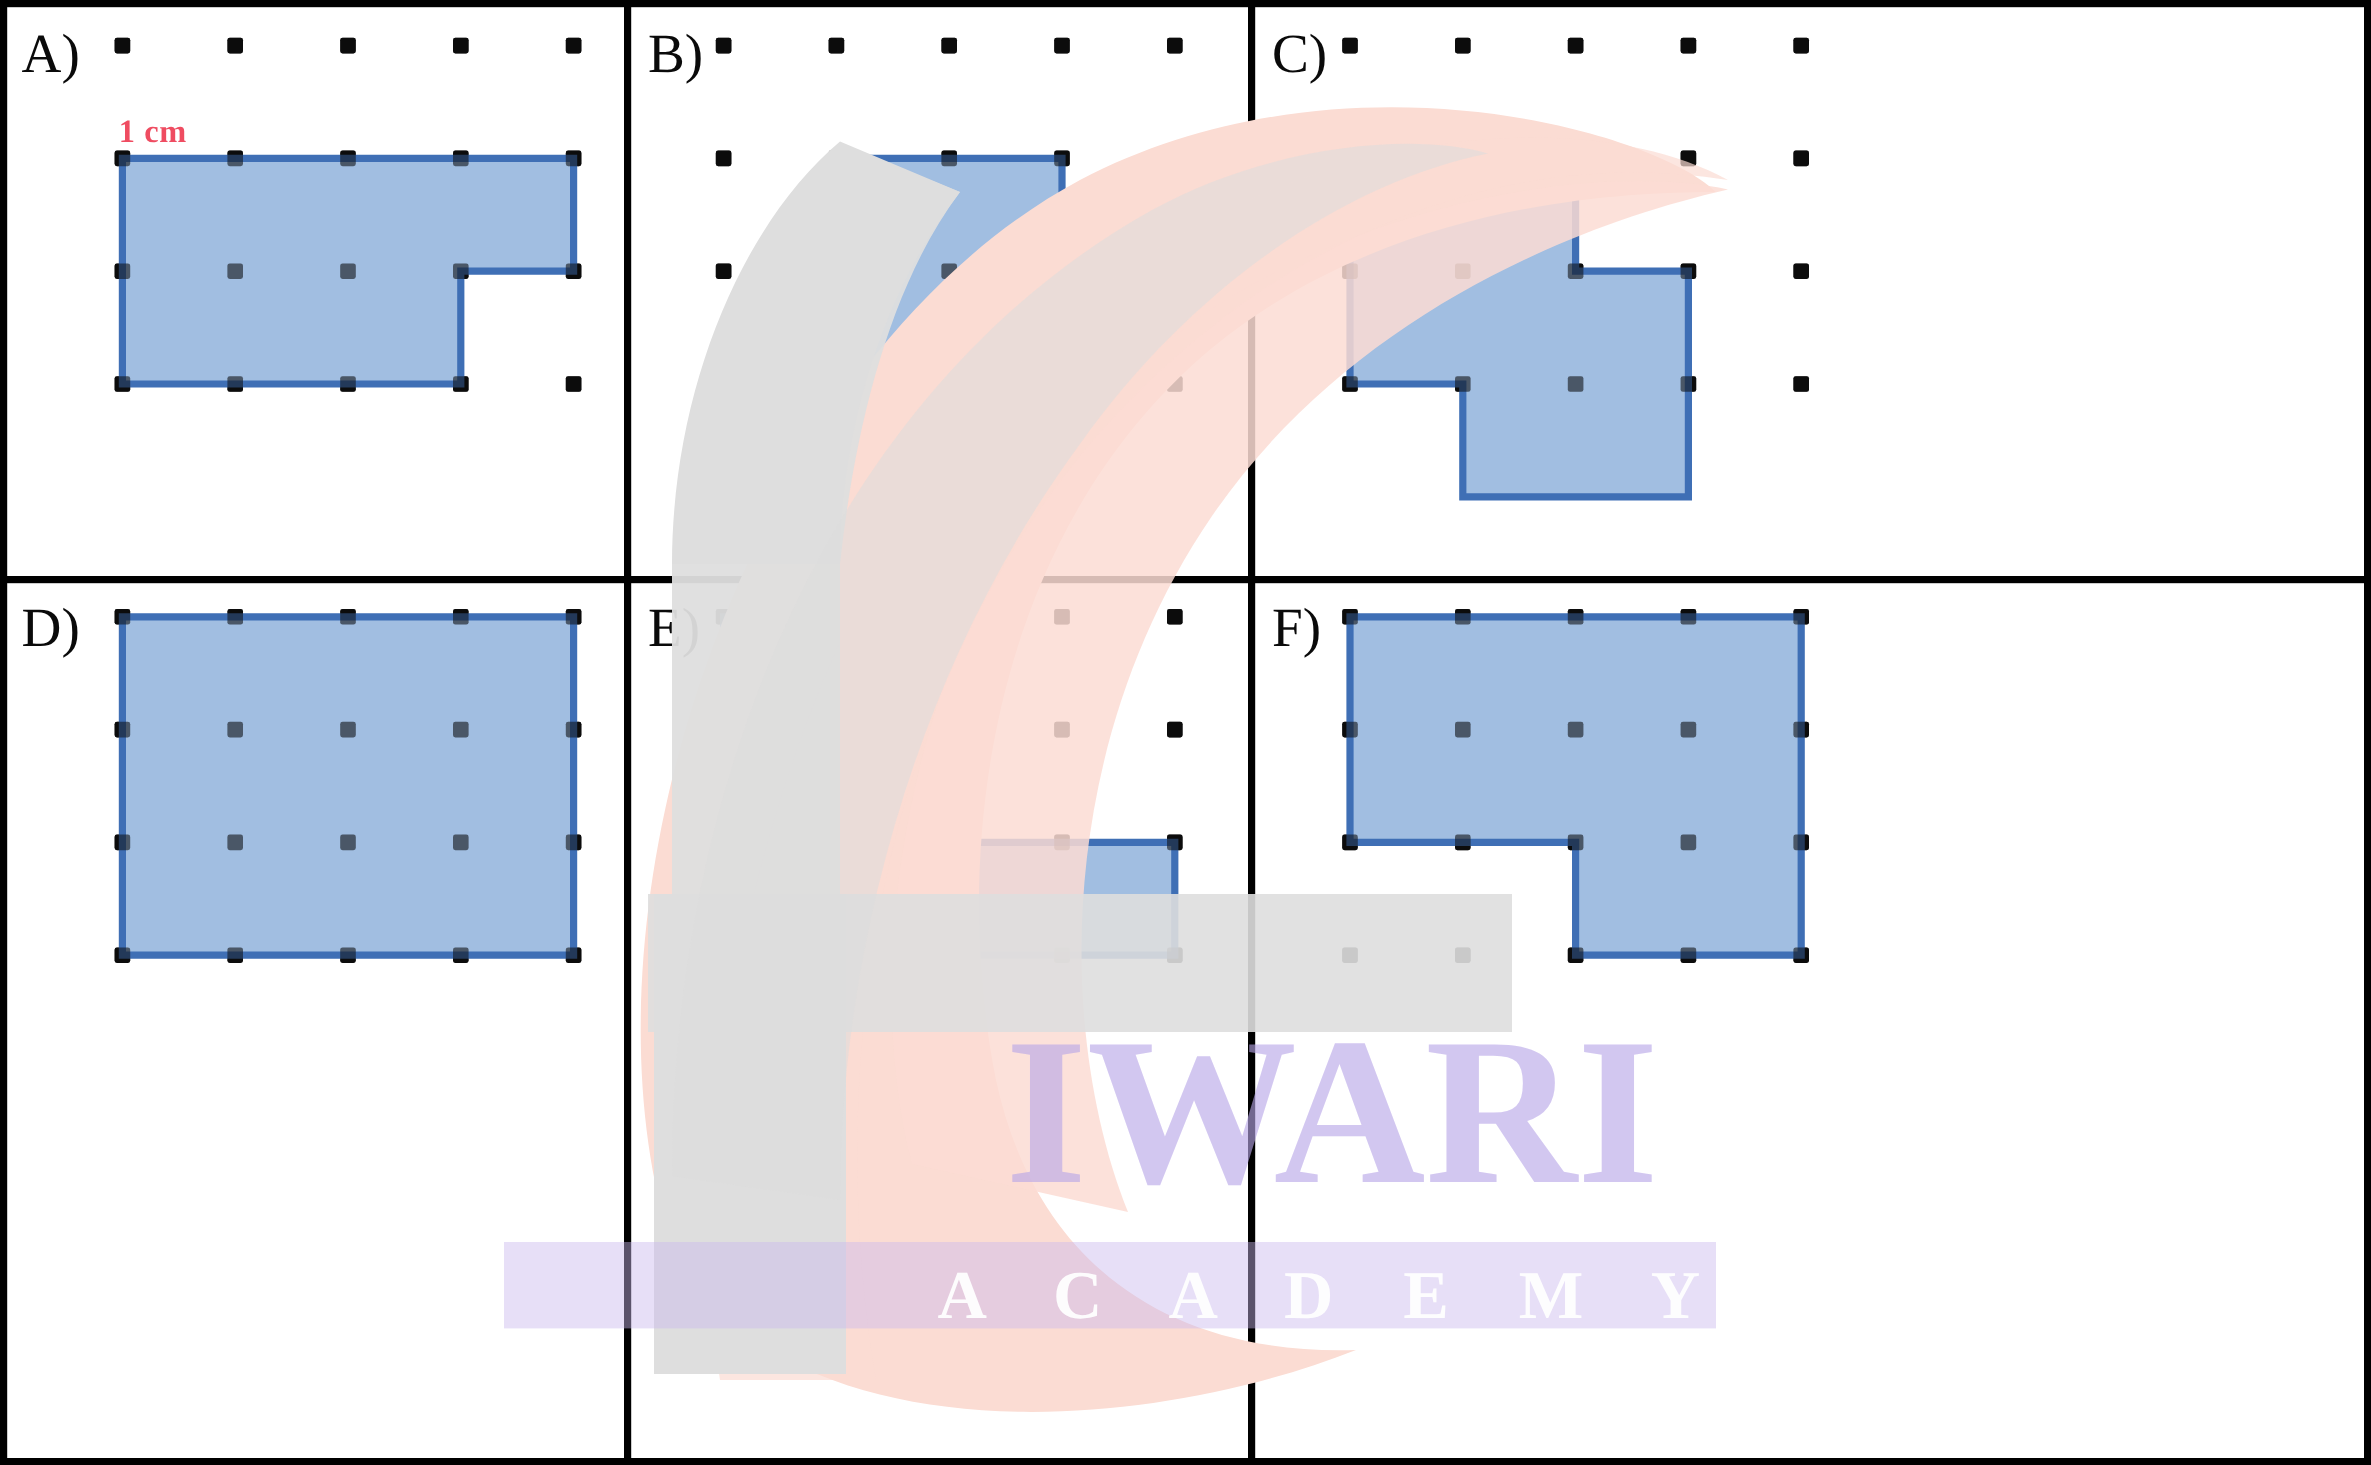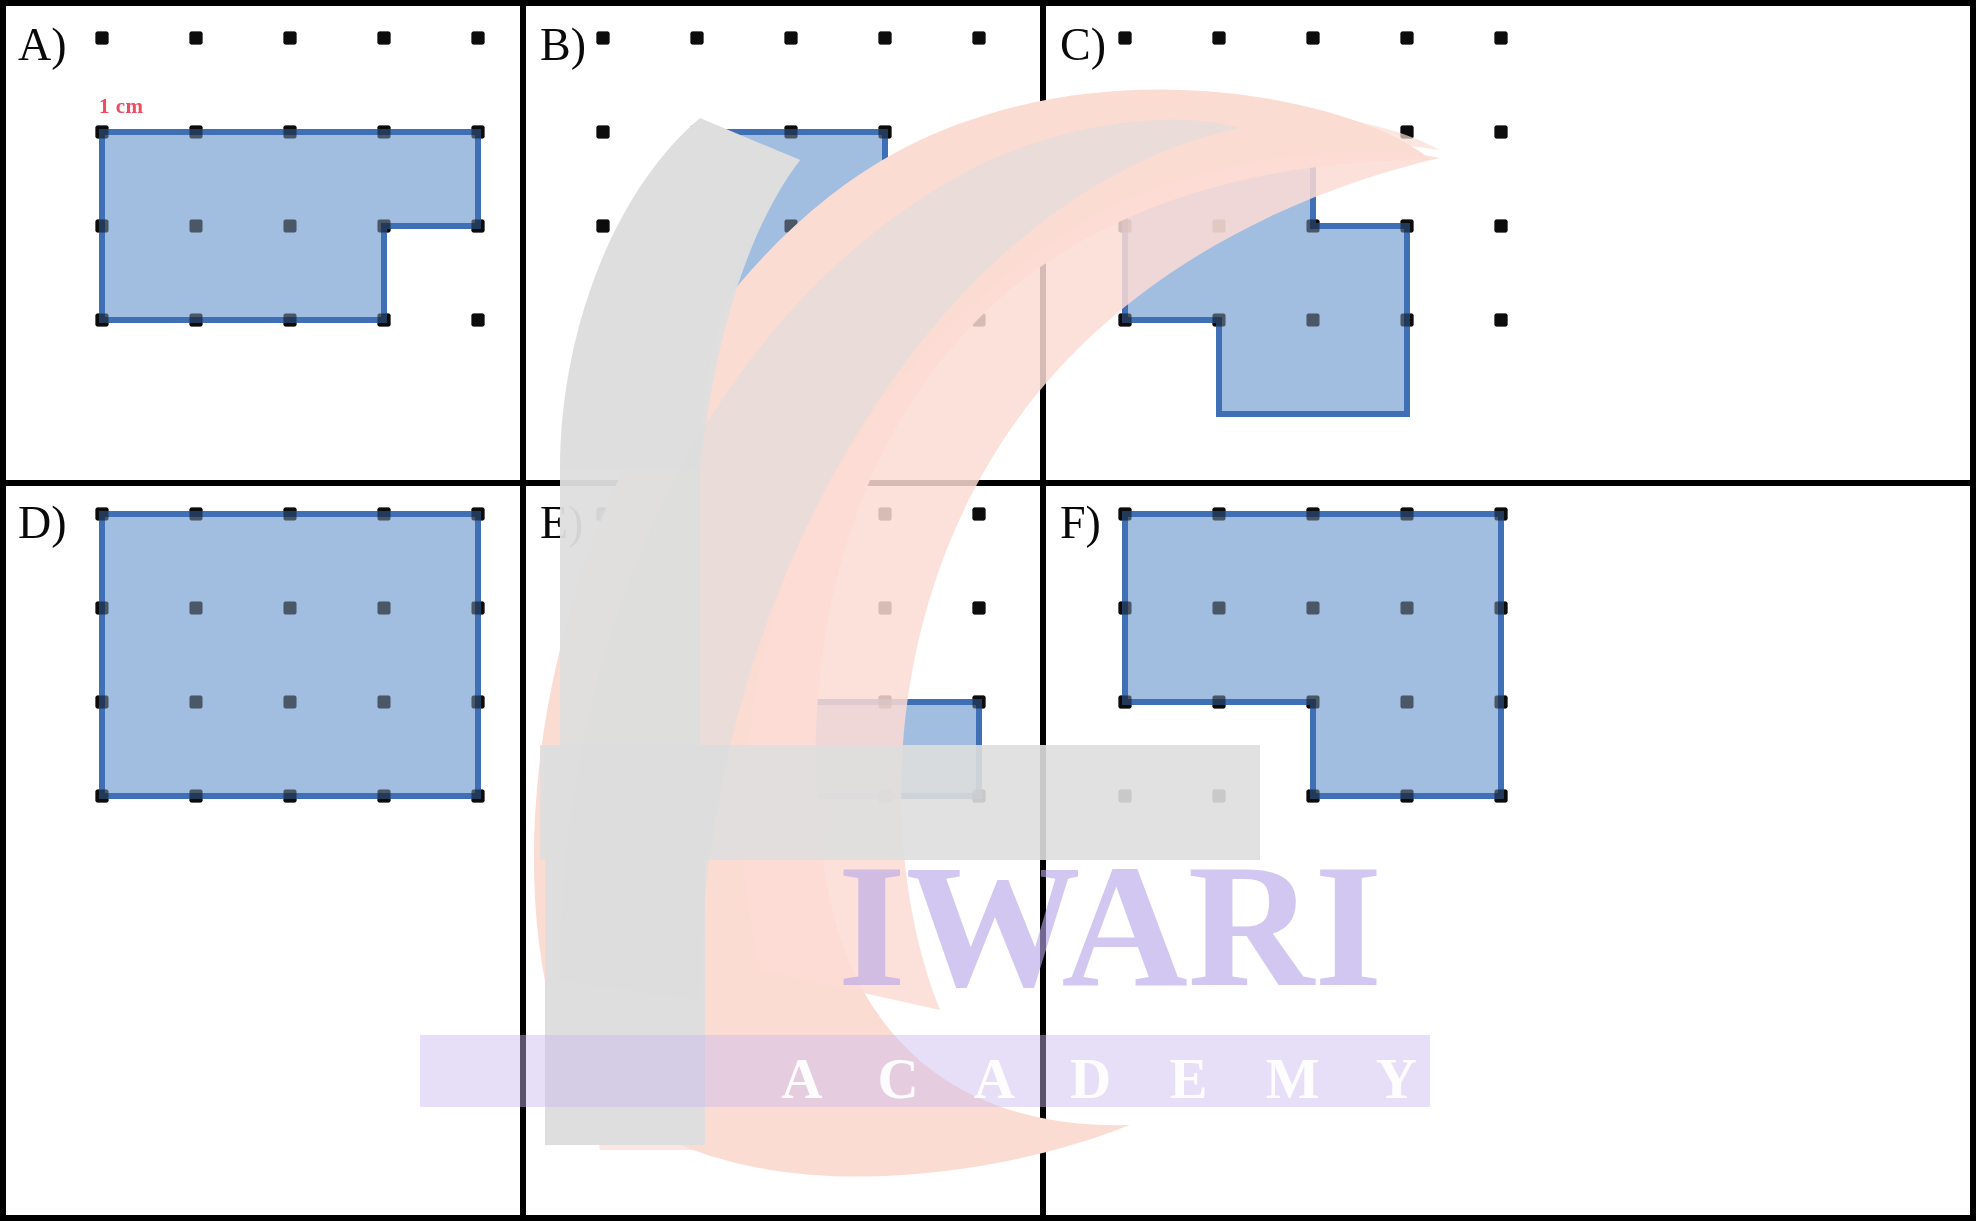--- a/index.html
+++ b/index.html
@@ -21,21 +21,21 @@
   .dot{position:absolute;width:13px;height:13px;background:#0d0d0d;
        border-radius:2px;transform:translate(-50%,-50%);}
 
   
   .shapeSvg{position:absolute;left:0;top:0;overflow:visible;}
 
   .label{position:absolute;font-size:46px;color:#0a0a0a;
          font-family:"Liberation Serif",serif;line-height:1;}
 
   .cmlabel{position:absolute;font-family:"Liberation Serif",serif;
-           font-weight:bold;font-size:21px;color:#ef4c61;letter-spacing:.5px;}
+           font-weight:bold;font-size:27px;color:#ef4c61;letter-spacing:.5px;}
 
   
   .vline{position:absolute;background:#000;}
   .hline{position:absolute;background:#000;}
 </style>
 </head>
 <body>
 
 <div id="stage">
 

